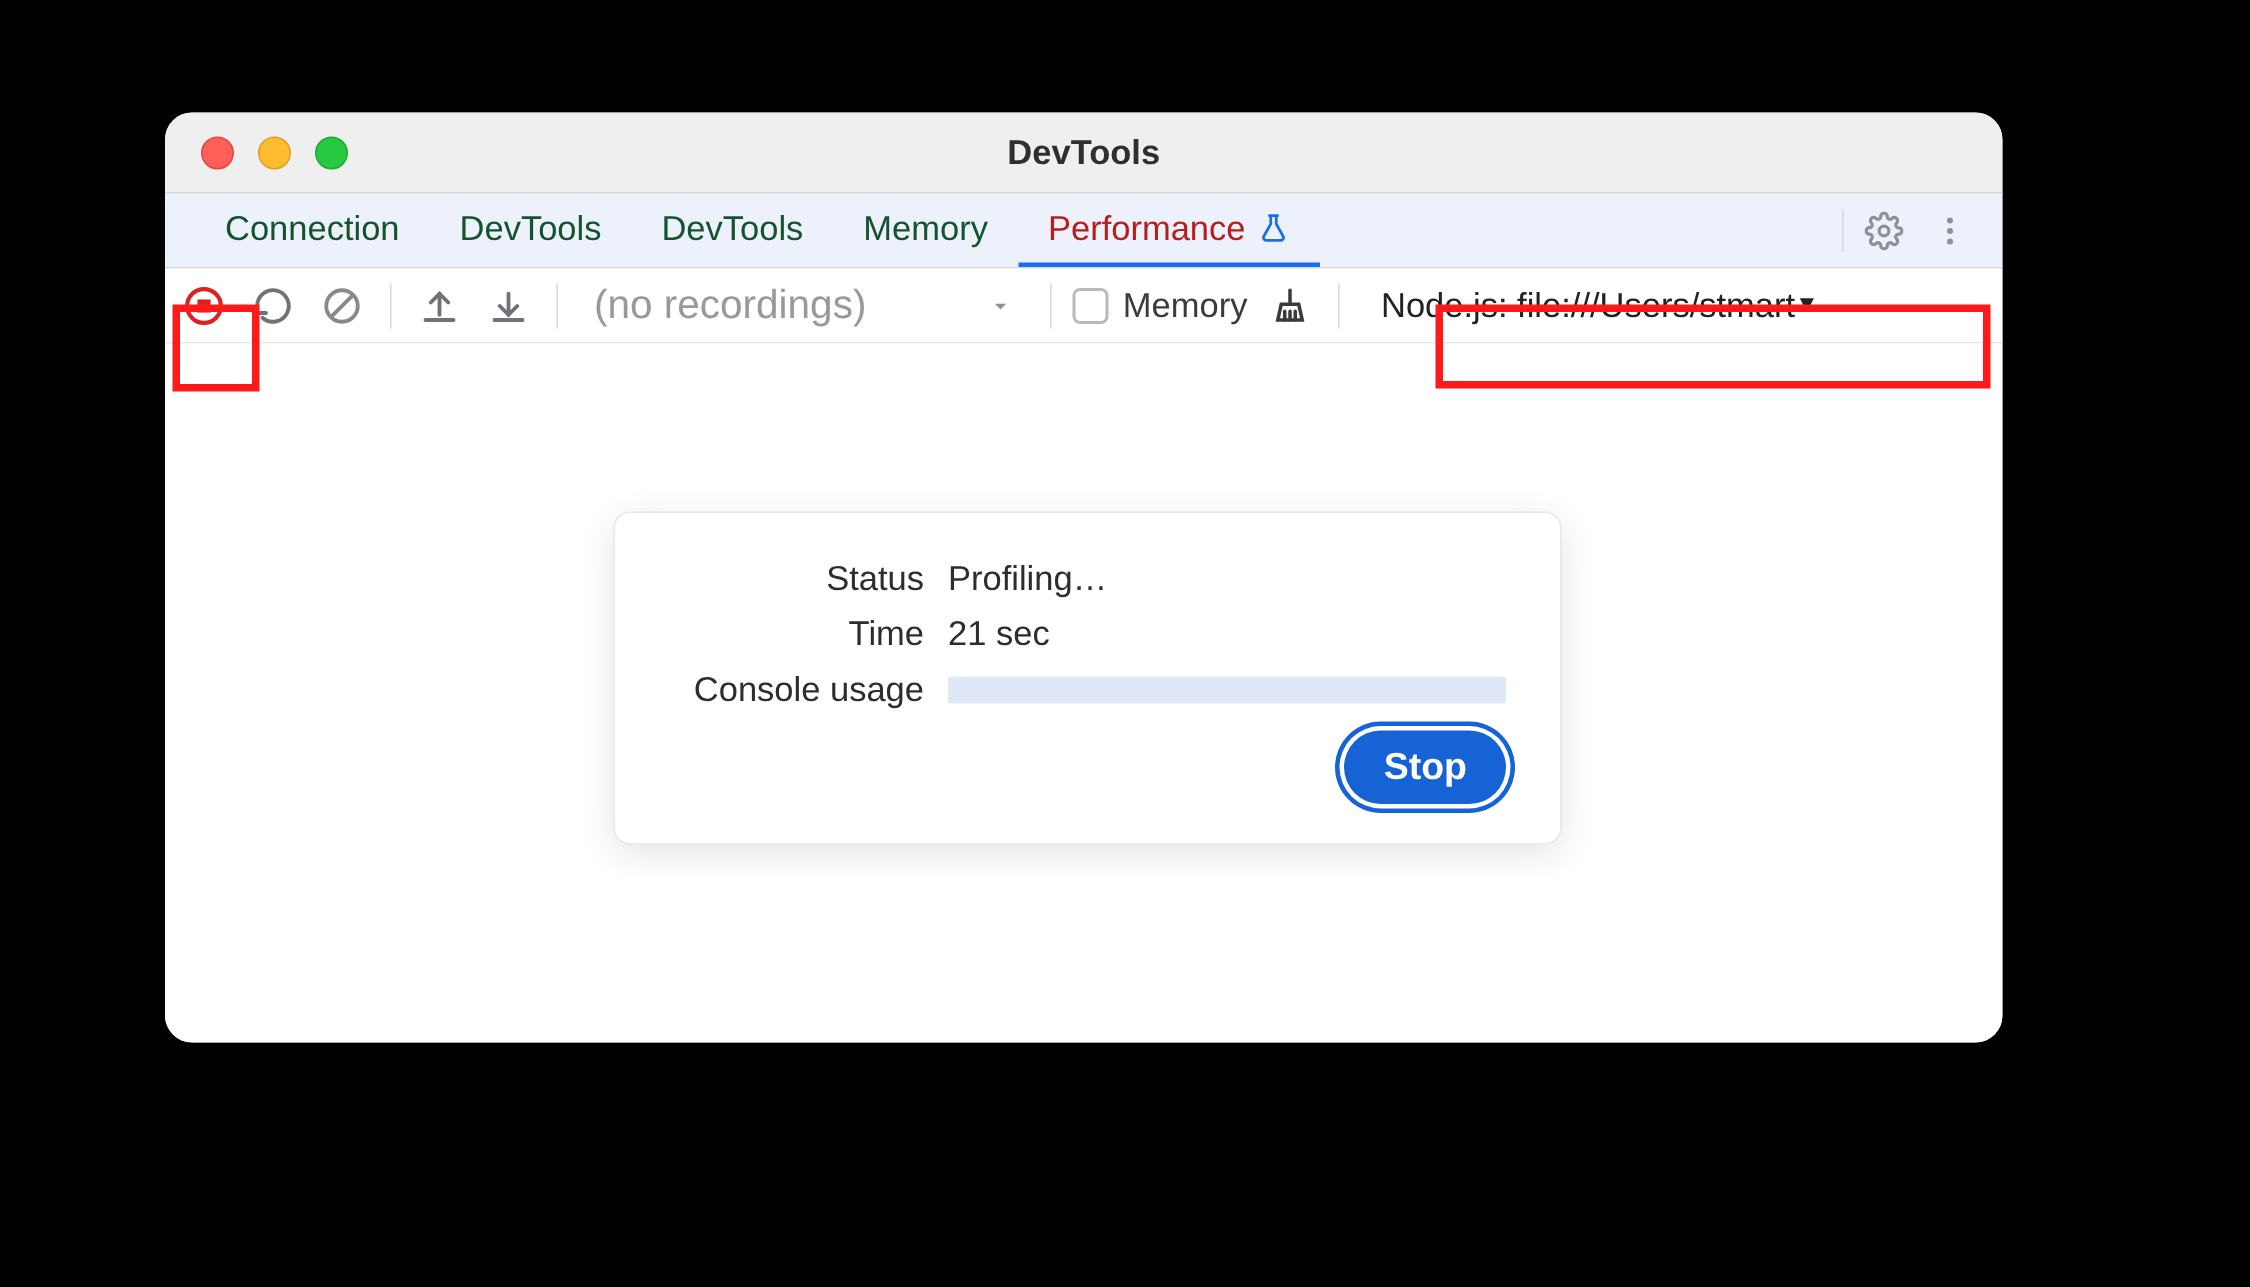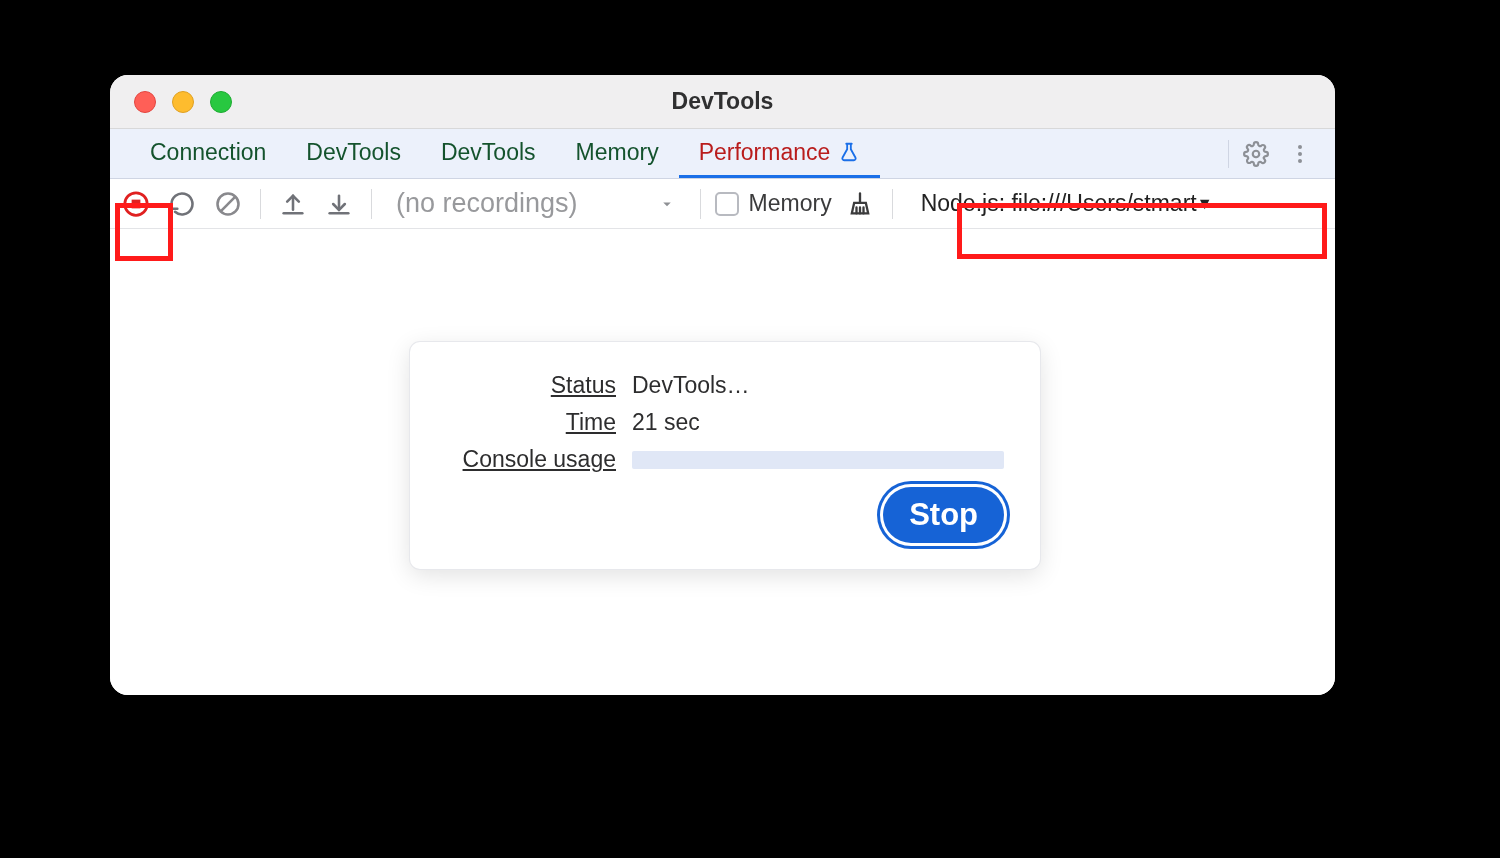--- a/index.html
+++ b/index.html
@@ -174,33 +174,33 @@
   }
   .row {
     display: grid;
     grid-template-columns: 170px 1fr;
     gap: 16px;
     align-items: center;
     font-size: 23px;
     color: #2d2d2e;
     margin-bottom: 10px;
   }
-  .row .label { text-align: right; text-decoration: underline; }
+  .row .label { text-align: right; }
   .buffer-bar {
     height: 18px; width: 100%;
     background: #e0e7f6; border-radius: 2px;
   }
   .actions {
     display: flex; justify-content: flex-end; margin-top: 14px;
   }
   .stop-btn {
     background: #1663d6;
     color: #fff;
     font-weight: 700;
-    font-size: 31px;
+    font-size: 25px;
     border: none;
     padding: 10px 26px;
     border-radius: 28px;
     box-shadow: 0 0 0 3px #fff, 0 0 0 6px #1663d6;
   }
 
   svg { display: block; }
 </style>
 </head>
 <body>
@@ -332,21 +332,21 @@
       <div class="target-select">
         <span>Node.js: file:///Users/stmart</span>
         <span class="tri">▼</span>
       </div>
     </div>
 
     <div class="main">
       <div class="panel">
         <div class="row">
           <div class="label">Status</div>
-          <div>DevTools…</div>
+          <div>Profiling…</div>
         </div>
         <div class="row">
           <div class="label">Time</div>
           <div>21 sec</div>
         </div>
         <div class="row">
           <div class="label">Console usage</div>
           <div class="buffer-bar"></div>
         </div>
         <div class="actions">

